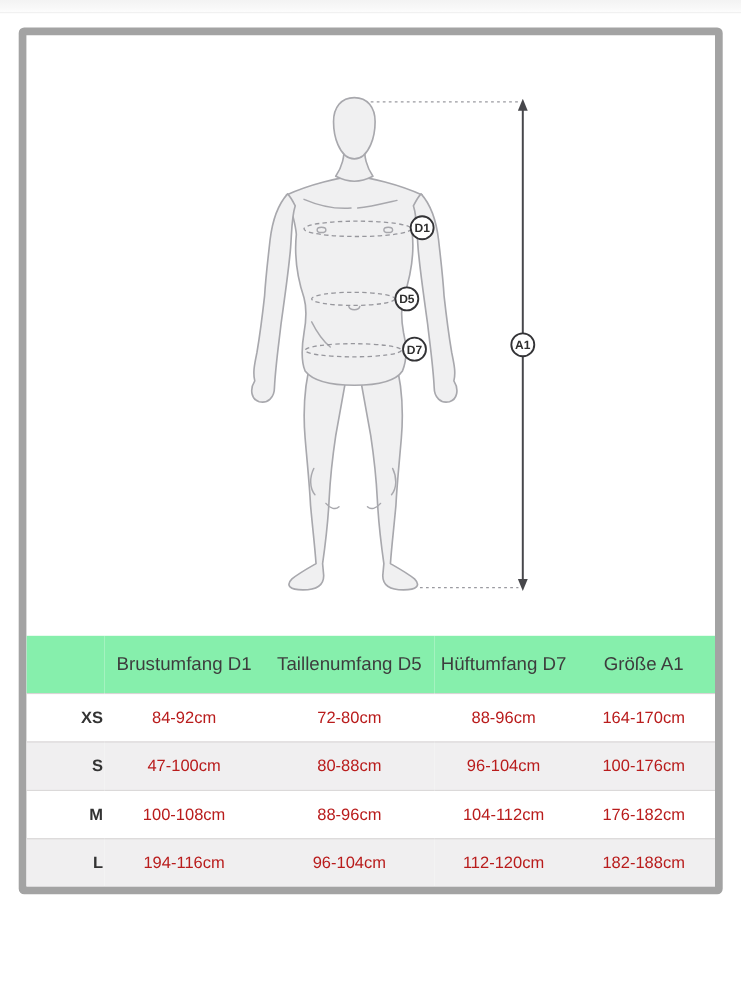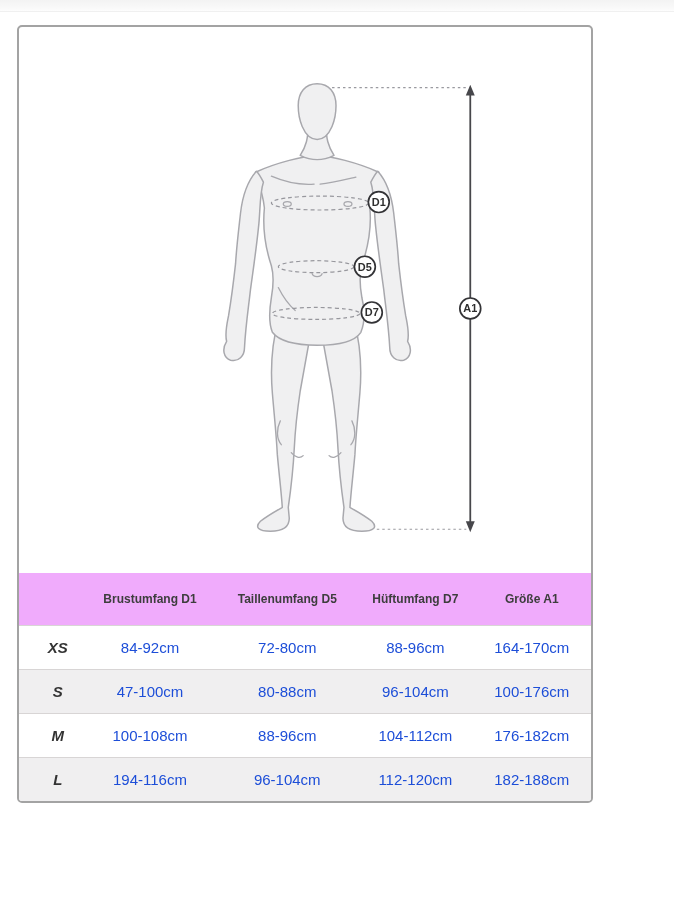--- a/index.html
+++ b/index.html
@@ -10,57 +10,56 @@
     font-family: "Liberation Sans", sans-serif;
     color: #3a3a3a;
   }
   .top-strip {
     height: 12px;
     background: linear-gradient(180deg, #f3f3f3 0%, #f9f9f9 70%, #fdfdfd 100%);
     border-bottom: 1px solid #f0f0f0;
   }
   .card {
     margin: 13px 17px 12px 17px;
-    width: 576px;
-    border: 2px solid #a3a3a3;
+    width: 640px;
+    border: 7px solid #a3a3a3;
     border-radius: 5px;
     overflow: hidden;
     background: #fff;
   }
   .diagram-wrap { width: 638px; height: 546px; }
   .diagram-wrap svg { display: block; }
 
   table.size-table {
     width: 100%;
     border-collapse: collapse;
     table-layout: fixed;
     font-size: 15px;
   }
   table.size-table thead th {
-    background: #f0abfc;
+    background: #86efac;
     height: 52px;
-    font-weight: 700;
-    font-size: 12px;
+    font-weight: 400;
+    font-size: 17px;
     color: #3d3d3d;
     text-align: center;
     vertical-align: middle;
   }
   table.size-table tbody td {
     height: 44px;
     text-align: center;
     vertical-align: middle;
     border-top: 1px solid #d8d5d5;
-    color: #1d4ed8;
+    color: #b91c1c;
   }
   table.size-table tbody td.size-label {
-    text-align: center;
+    text-align: right;
     padding-left: 14px;
     font-weight: 700;
     color: #333;
-    font-style: italic;
   }
   table.size-table tbody tr:nth-child(even) { background: #f0eff0; }
 
   
   .body-part { fill: #f0f0f1; stroke: #a8a8ad; stroke-width: 1.5; stroke-linejoin: round; stroke-linecap: round; }
   .detail-line { fill: none; stroke: #a8a8ad; stroke-width: 1.3; stroke-linecap: round; }
   .measure-ellipse { fill: none; stroke: #97979d; stroke-width: 1.2; stroke-dasharray: 4 3; }
   .connector { fill: none; stroke: #9a9aa0; stroke-width: 1.1; stroke-dasharray: 2.5 3; }
   .height-line { stroke: #47474b; stroke-width: 1.8; }
   .arrow-head { fill: #47474b; }

